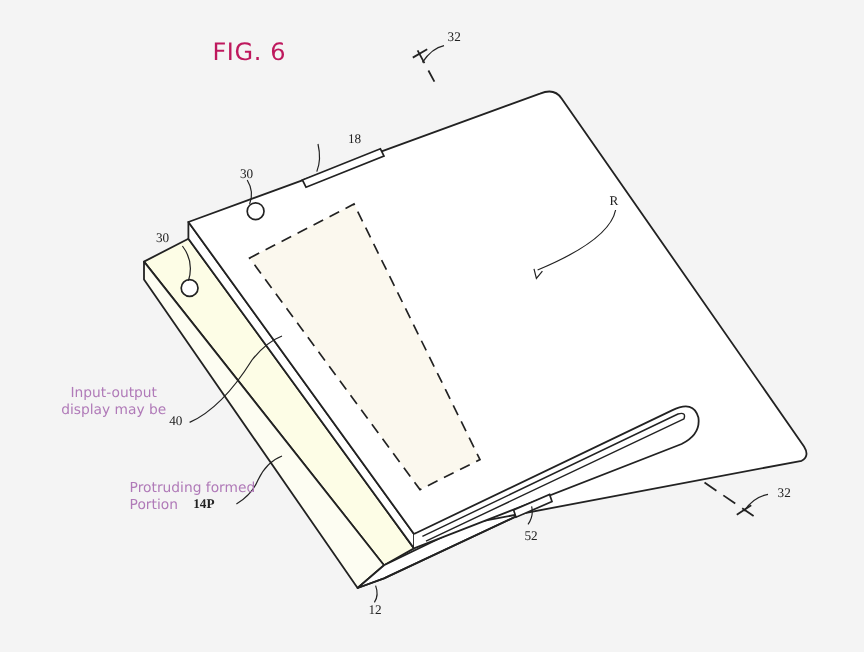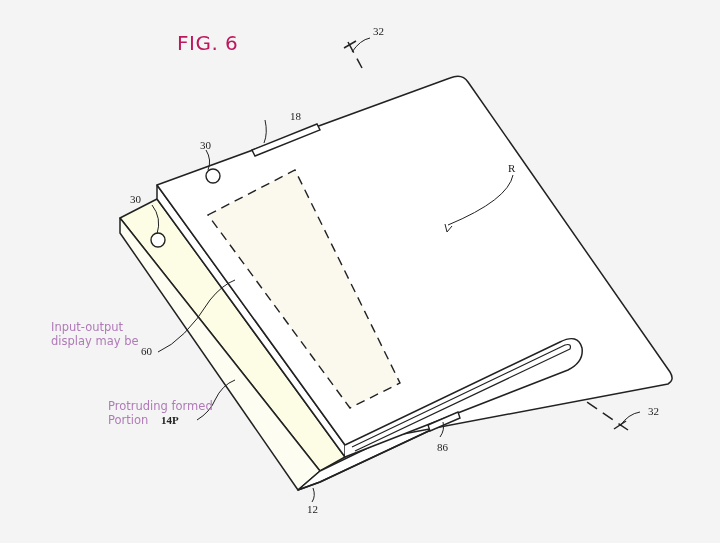--- a/index.html
+++ b/index.html
@@ -85,25 +85,25 @@
 </svg>
 
 <div class="fig-title">FIG. 6</div>
 
 <div class="ref" style="left:373px;top:25px;">32</div>
 <div class="ref" style="left:648px;top:405px;">32</div>
 <div class="ref" style="left:260px;top:110px;margin-left:30px;">18</div>
 <div class="ref" style="left:200px;top:139px;">30</div>
 <div class="ref" style="left:130px;top:193px;">30</div>
 <div class="ref" style="left:508px;top:162px;">R</div>
-<div class="ref" style="left:141px;top:345px;">60</div>
+<div class="ref" style="left:141px;top:345px;">40</div>
 <div class="ref" style="left:161px;top:414px;font-weight:bold;">14P</div>
-<div class="ref" style="left:437px;top:441px;">86</div>
+<div class="ref" style="left:437px;top:441px;">52</div>
 <div class="ref" style="left:307px;top:503px;font-family:Liberation Serif, serif;">12</div>
 
-<div class="note" style="left:51px;top:320px;">
+<div class="note" style="left:51px;top:320px;text-align:center;">
   <div>Input-output</div>
   <div>display may be</div>
 </div>
 <div class="note" style="left:108px;top:399px;">
   <div>Protruding formed</div>
   <div>Portion</div>
 </div>
 
 </body></html>

